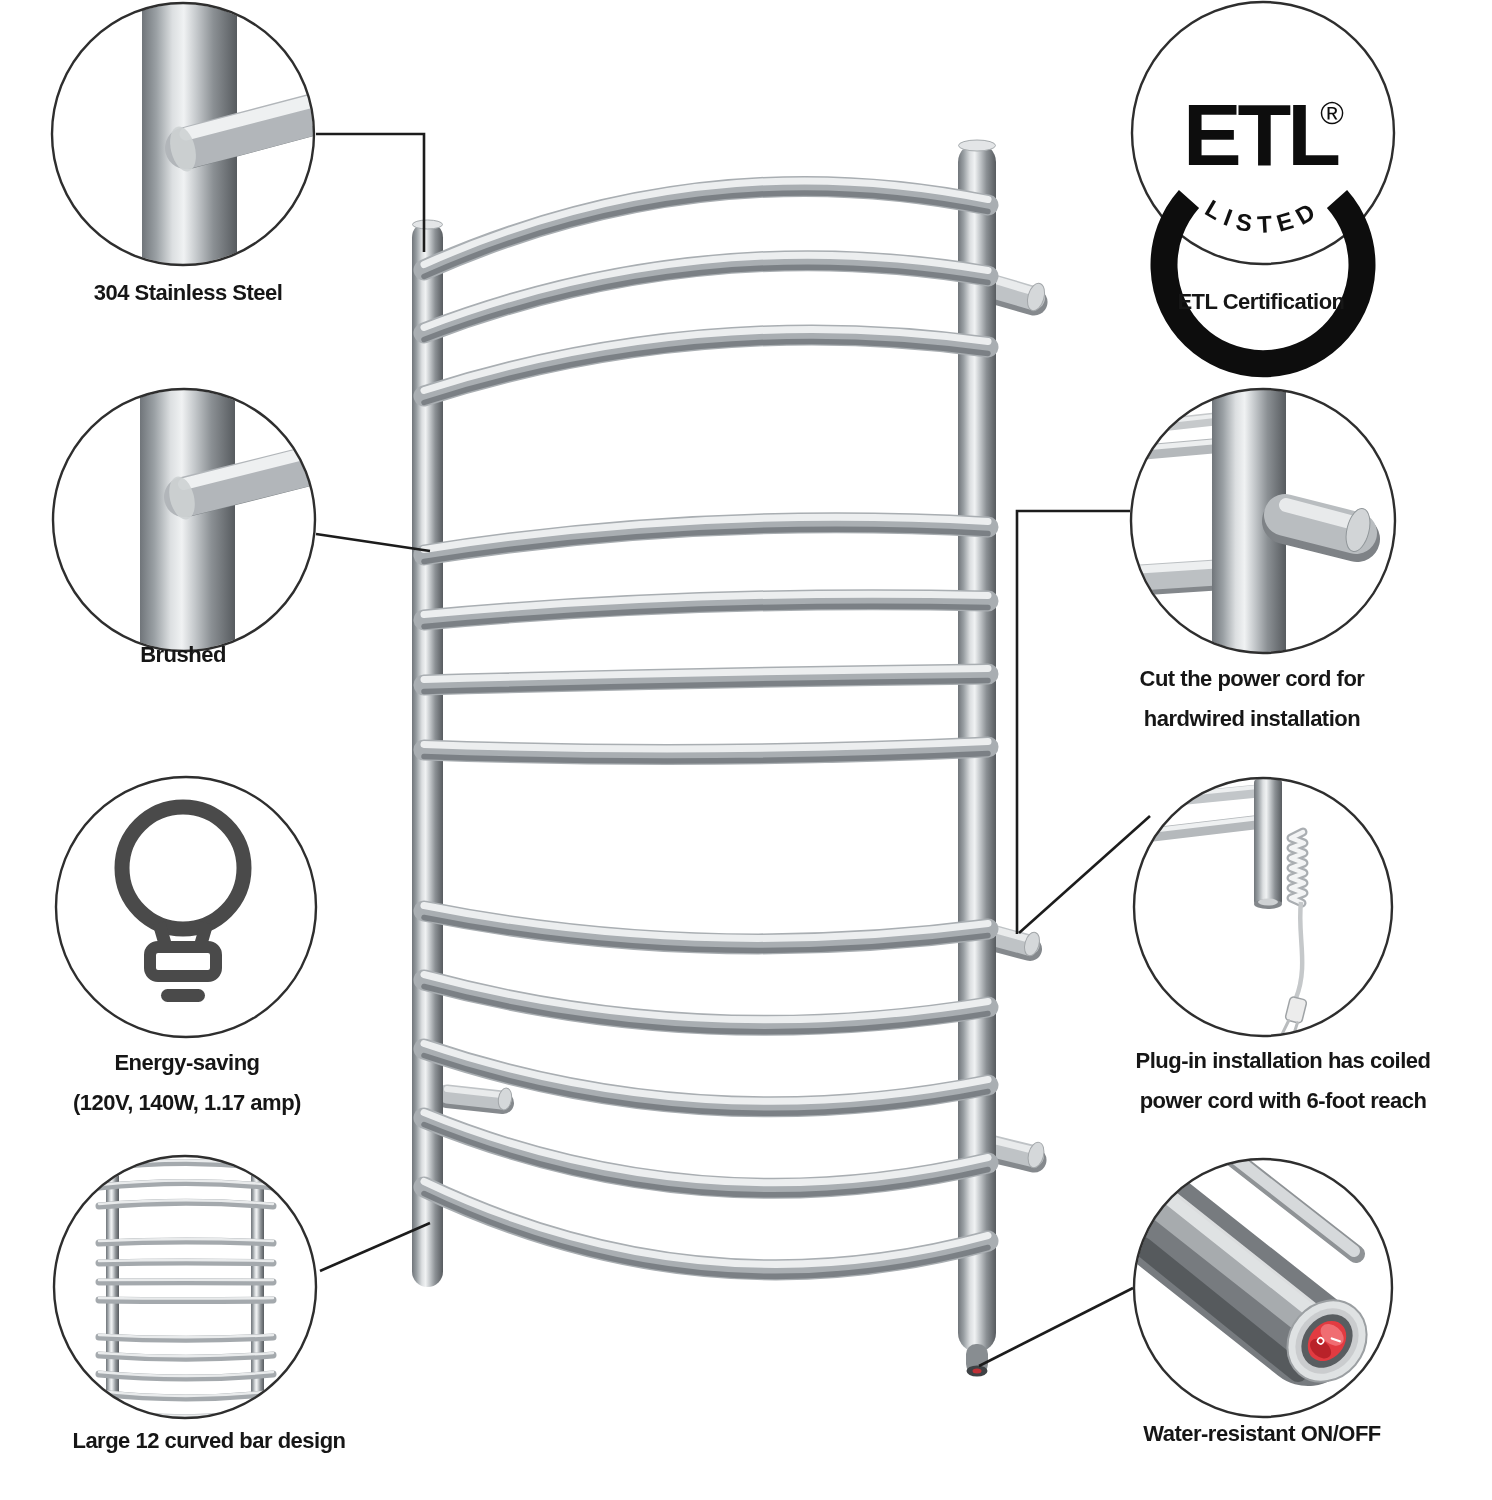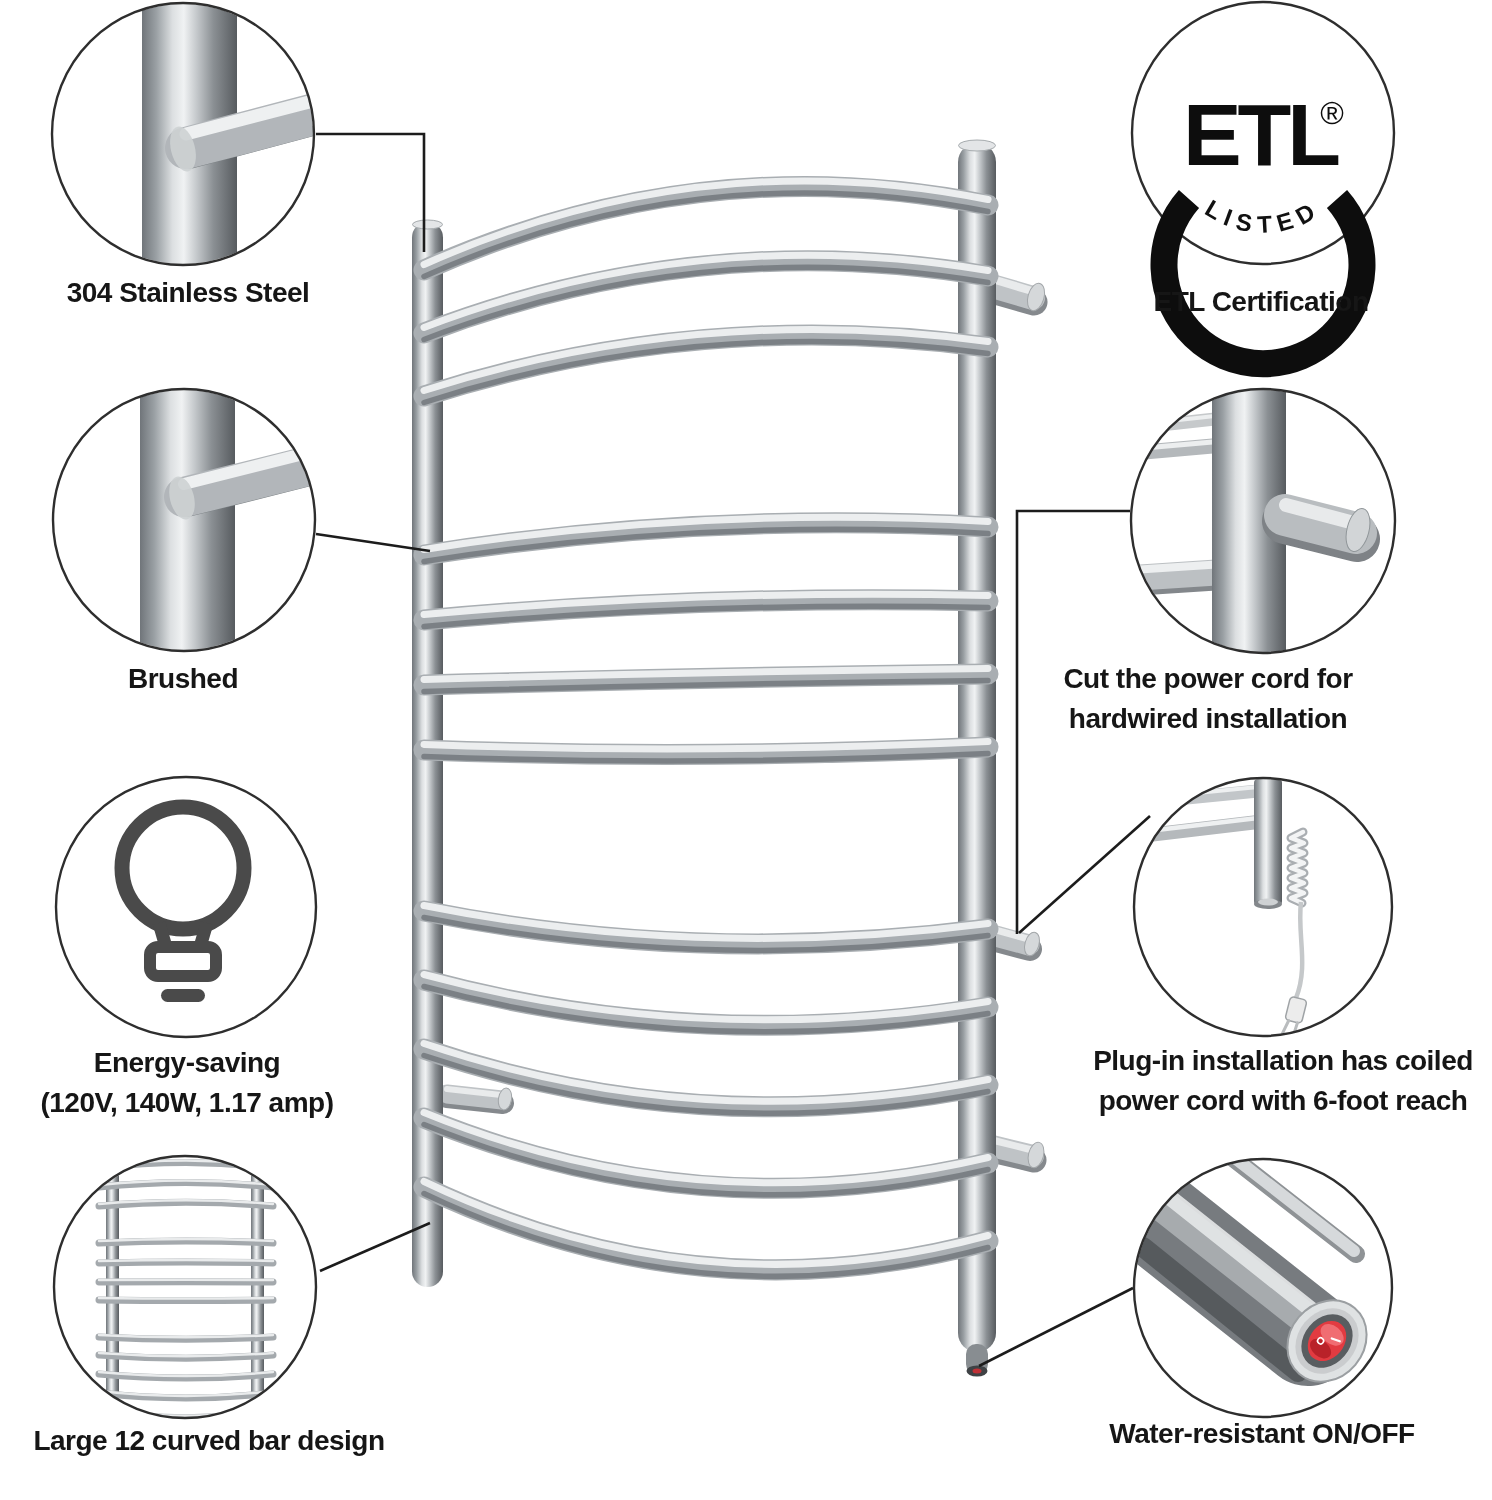--- a/index.html
+++ b/index.html
@@ -1,20 +1,20 @@
 <!DOCTYPE html>
 <html><head>
 <meta charset="utf-8">
 <style>
   html,body{margin:0;padding:0;background:#fff;}
   body{width:1492px;height:1500px;position:relative;overflow:hidden;
        font-family:"Liberation Sans",sans-serif;}
   #stage{position:absolute;left:0;top:0;width:1492px;height:1500px;}
   .label{position:absolute;text-align:center;color:#161616;
-         font-weight:700;font-size:28px;line-height:40px;letter-spacing:-0.5px;}
+         font-weight:700;font-size:22px;line-height:40px;letter-spacing:-0.5px;}
   .label div{white-space:nowrap;}
 </style>
 </head>
 <body>
 
 <svg id="stage" viewBox="0 0 1492 1500">
   <defs>
     <linearGradient id="metalH" x1="0" y1="0" x2="1" y2="0">
       <stop offset="0" stop-color="#70757a"></stop>
       <stop offset="0.15" stop-color="#9aa0a4"></stop>
@@ -269,34 +269,34 @@
         <path d="M 1329 1336 l 8 -3" stroke="#fff" stroke-width="2.2" stroke-linecap="round"></path>
       </g>
     </g>
     <circle cx="1263" cy="1288" r="129" fill="none" stroke="#2e2e2e" stroke-width="2.4"></circle>
   </g>
 </svg>
 
 <div class="label" style="left:8px;top:273px;width:360px;">
   <div>304 Stainless Steel</div>
 </div>
-<div class="label" style="left:33px;top:659px;width:300px;">
+<div class="label" style="left:33px;top:635px;width:300px;">
   <div>Brushed</div>
 </div>
 <div class="label" style="left:-13px;top:1043px;width:400px;">
   <div>Energy-saving</div>
   <div>(120V, 140W, 1.17 amp)</div>
 </div>
 <div class="label" style="left:-1px;top:1421px;width:420px;">
   <div>Large 12 curved bar design</div>
 </div>
 <div class="label" style="left:1081px;top:282px;width:360px;">
   <div>ETL Certification</div>
 </div>
-<div class="label" style="left:1028px;top:659px;width:360px;">
+<div class="label" style="left:1072px;top:659px;width:360px;">
   <div>Cut the power cord for</div>
   <div>hardwired installation</div>
 </div>
 <div class="label" style="left:1043px;top:1041px;width:480px;">
   <div>Plug-in installation has coiled</div>
   <div>power cord with 6-foot reach</div>
 </div>
 <div class="label" style="left:1082px;top:1414px;width:360px;">
   <div>Water-resistant ON/OFF</div>
 </div>

